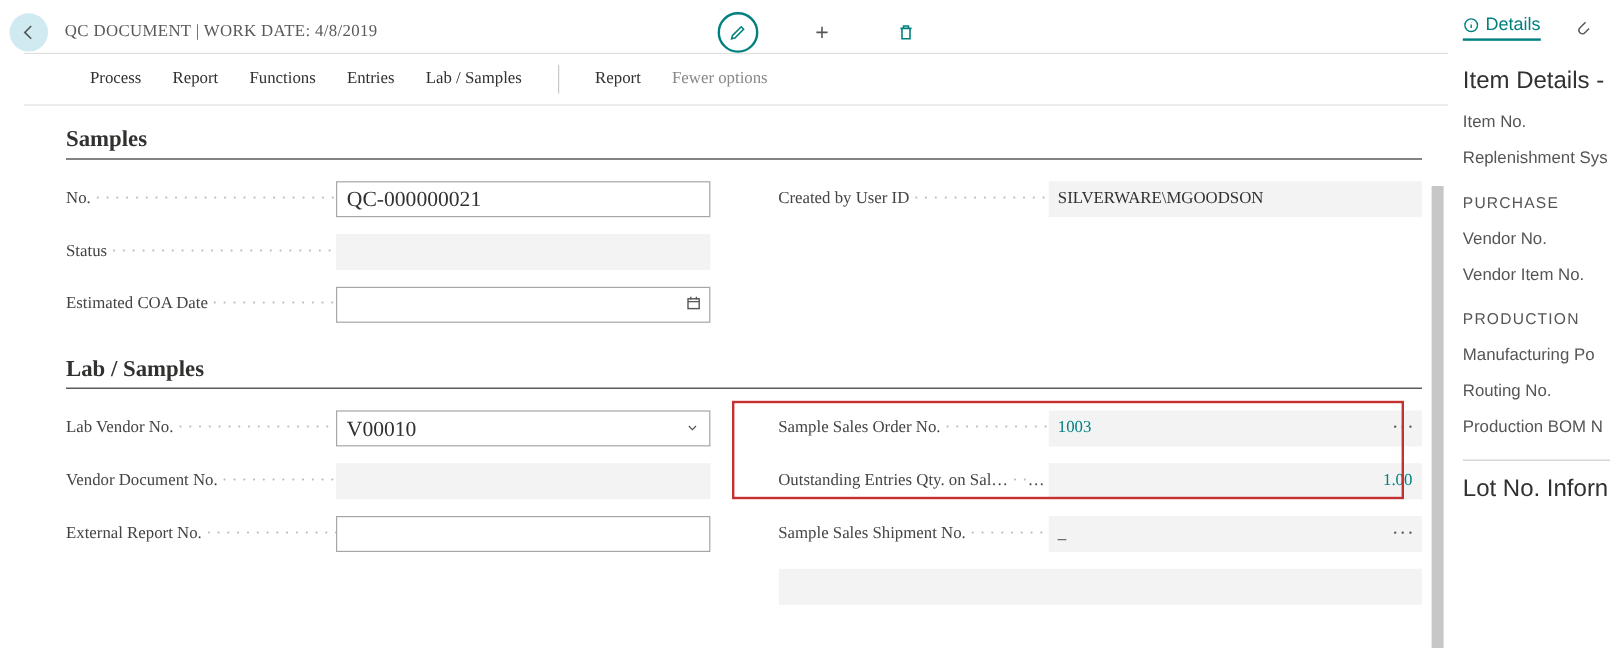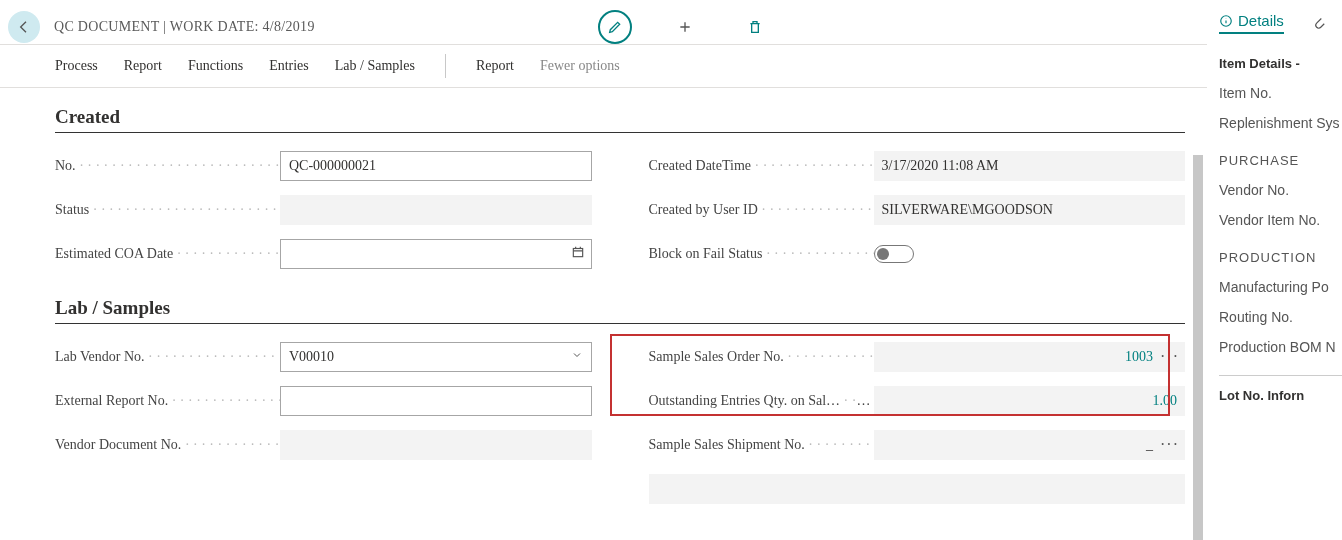--- a/index.html
+++ b/index.html
@@ -72,20 +72,21 @@
 }
 
 .ribbon {
   display: flex;
   align-items: center;
   padding: 0 0 0 55px;
   border-top: 1px solid #e1dfdd;
   border-bottom: 1px solid #e1dfdd;
   height: 44px;
   gap: 26px;
+  margin-left: 20px;
 }
 .ribbon-item { cursor: pointer; color: #323130; font-size: 14px; }
 .ribbon-divider { width: 1px; height: 24px; background: #c8c8c8; margin: 0 4px; }
 .ribbon-item.fewer { color: #888; }
 
 .content-scroll {
   padding: 18px 22px 0 55px;
   position: relative;
 }
 
@@ -119,40 +120,40 @@
   letter-spacing: 0px;
 }
 .form-label.truncated { text-overflow: ellipsis; }
 .form-value { flex: 1; }
 .input-box {
   width: 100%;
   height: 30px;
   border: 1px solid #a6a6a6;
   background: #fff;
   padding: 0 8px;
-  font-size: 14px;
+  font-size: 18px;
   color: #323130;
   display: flex;
   align-items: center;
   position: relative;
 }
 .readonly-box {
   width: 100%;
   height: 30px;
   background: #f3f3f3;
   padding: 0 8px;
   font-size: 14px;
   color: #323130;
   display: flex;
   align-items: center;
   position: relative;
 }
 .readonly-box.teal { color: #028080; }
 .readonly-box.right { justify-content: flex-end; }
-.readonly-box.with-dots { padding-right: 32px; justify-content: flex-end; }
+.readonly-box.with-dots { padding-right: 32px; }
 .dots-btn {
   position: absolute;
   right: 6px;
   top: 50%;
   transform: translateY(-50%);
   cursor: pointer;
   color: #555;
   font-size: 16px;
   letter-spacing: 1px;
 }
@@ -208,22 +209,22 @@
   display: flex; align-items: center; gap: 5px;
   color: #028080;
   border-bottom: 2px solid #028080;
   padding-bottom: 3px;
   font-size: 15px;
 }
 .side-tab-active svg { width: 14px; height: 14px; stroke: #028080; }
 .attach-icon { margin-left: 18px; cursor: pointer; }
 .attach-icon svg { width: 14px; height: 18px; stroke: #555; }
 .side-section-h {
-  font-size: 13px;
-  font-weight: 700;
+  font-size: 20px;
+  font-weight: 400;
   margin-top: 18px;
 }
 .side-label {
   color: #555;
   font-size: 14px;
   margin-top: 14px;
 }
 .side-subhead {
   font-size: 13px;
   letter-spacing: 1px;
@@ -268,21 +269,21 @@
       <div class="ribbon-item">Report</div>
       <div class="ribbon-item">Functions</div>
       <div class="ribbon-item">Entries</div>
       <div class="ribbon-item">Lab / Samples</div>
       <div class="ribbon-divider"></div>
       <div class="ribbon-item">Report</div>
       <div class="ribbon-item fewer">Fewer options</div>
     </div>
 
     <div class="content-scroll">
-      <div class="section-title">Created</div>
+      <div class="section-title">Samples</div>
       <div class="form-grid">
         <div class="form-col">
           <div class="form-row">
             <div class="form-label"><span>No.</span></div>
             <div class="form-value">
               <div class="input-box">
                   <span>QC-000000021</span>
                 </div>
             </div>
           </div>
@@ -304,41 +305,25 @@
                       <rect x="4" y="6" width="16" height="14"></rect>
                       <path d="M4 10 H20 M8 3 V7 M16 3 V7"></path>
                     </svg>
                 </span>
               </div>
             </div>
           </div>
         </div>
         <div class="form-col">
           <div class="form-row">
-            <div class="form-label"><span>Created DateTime</span></div>
-            <div class="form-value">
-              <div class="readonly-box">
-                  <span>3/17/2020 11:08 AM</span>
-                </div>
-            </div>
-          </div>
-          <div class="form-row">
             <div class="form-label"><span>Created by User ID</span></div>
             <div class="form-value">
               <div class="readonly-box">
                   <span>SILVERWARE\MGOODSON</span>
                 </div>
-            </div>
-          </div>
-          <div class="form-row">
-            <div class="form-label"><span>Block on Fail Status</span></div>
-            <div class="form-value">
-              <div class="toggle">
-                <div class="toggle-knob"></div>
-              </div>
             </div>
           </div>
         </div>
       </div>
 
       <div class="section-title">Lab / Samples</div>
       <div class="form-grid" style="position:relative;">
         <div class="form-col">
           <div class="form-row">
             <div class="form-label"><span>Lab Vendor No.</span></div>
@@ -347,31 +332,31 @@
                 <span>V00010</span>
                 <span class="chevron-down">
                   <svg viewBox="0 0 24 24" fill="none" stroke="#555" stroke-width="2">
                       <path d="M6 9 L12 15 L18 9"></path>
                     </svg>
                 </span>
               </div>
             </div>
           </div>
           <div class="form-row">
+            <div class="form-label"><span>Vendor Document No.</span></div>
+            <div class="form-value">
+              <div class="readonly-box">
+                  <span></span>
+                </div>
+            </div>
+          </div>
+          <div class="form-row">
             <div class="form-label"><span>External Report No.</span></div>
             <div class="form-value">
               <div class="input-box">
-                  <span></span>
-                </div>
-            </div>
-          </div>
-          <div class="form-row">
-            <div class="form-label"><span>Vendor Document No.</span></div>
-            <div class="form-value">
-              <div class="readonly-box">
                   <span></span>
                 </div>
             </div>
           </div>
           <div class="form-row">
             
             
           </div>
         </div>
         <div class="form-col">

